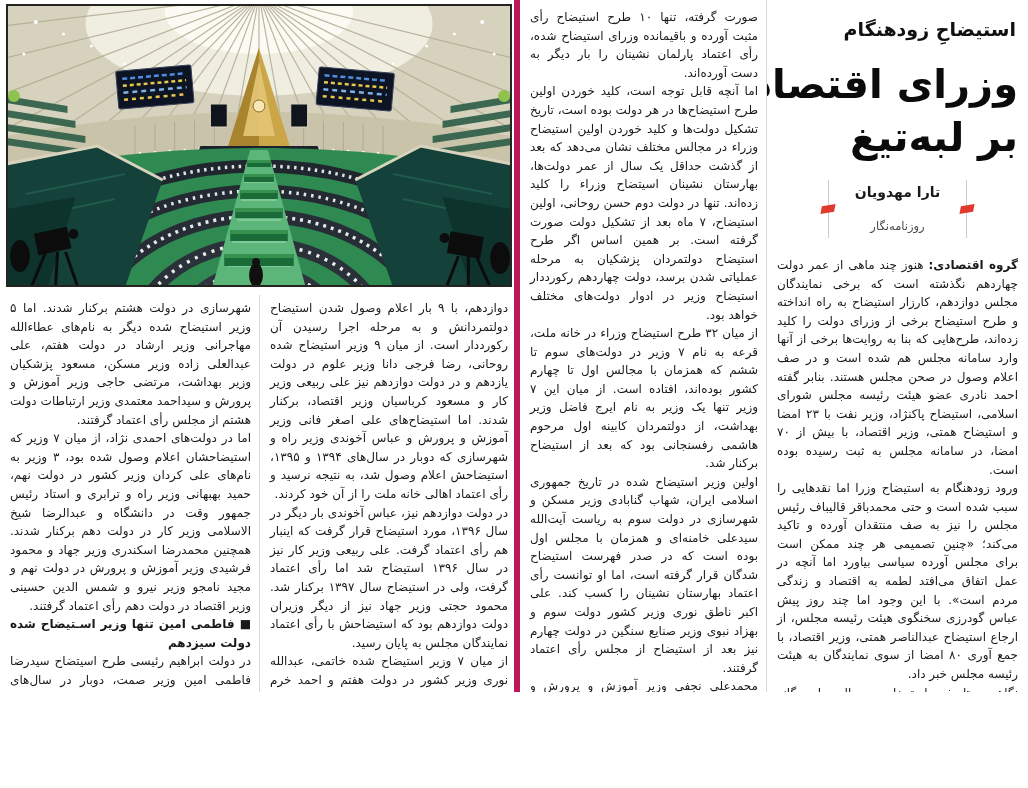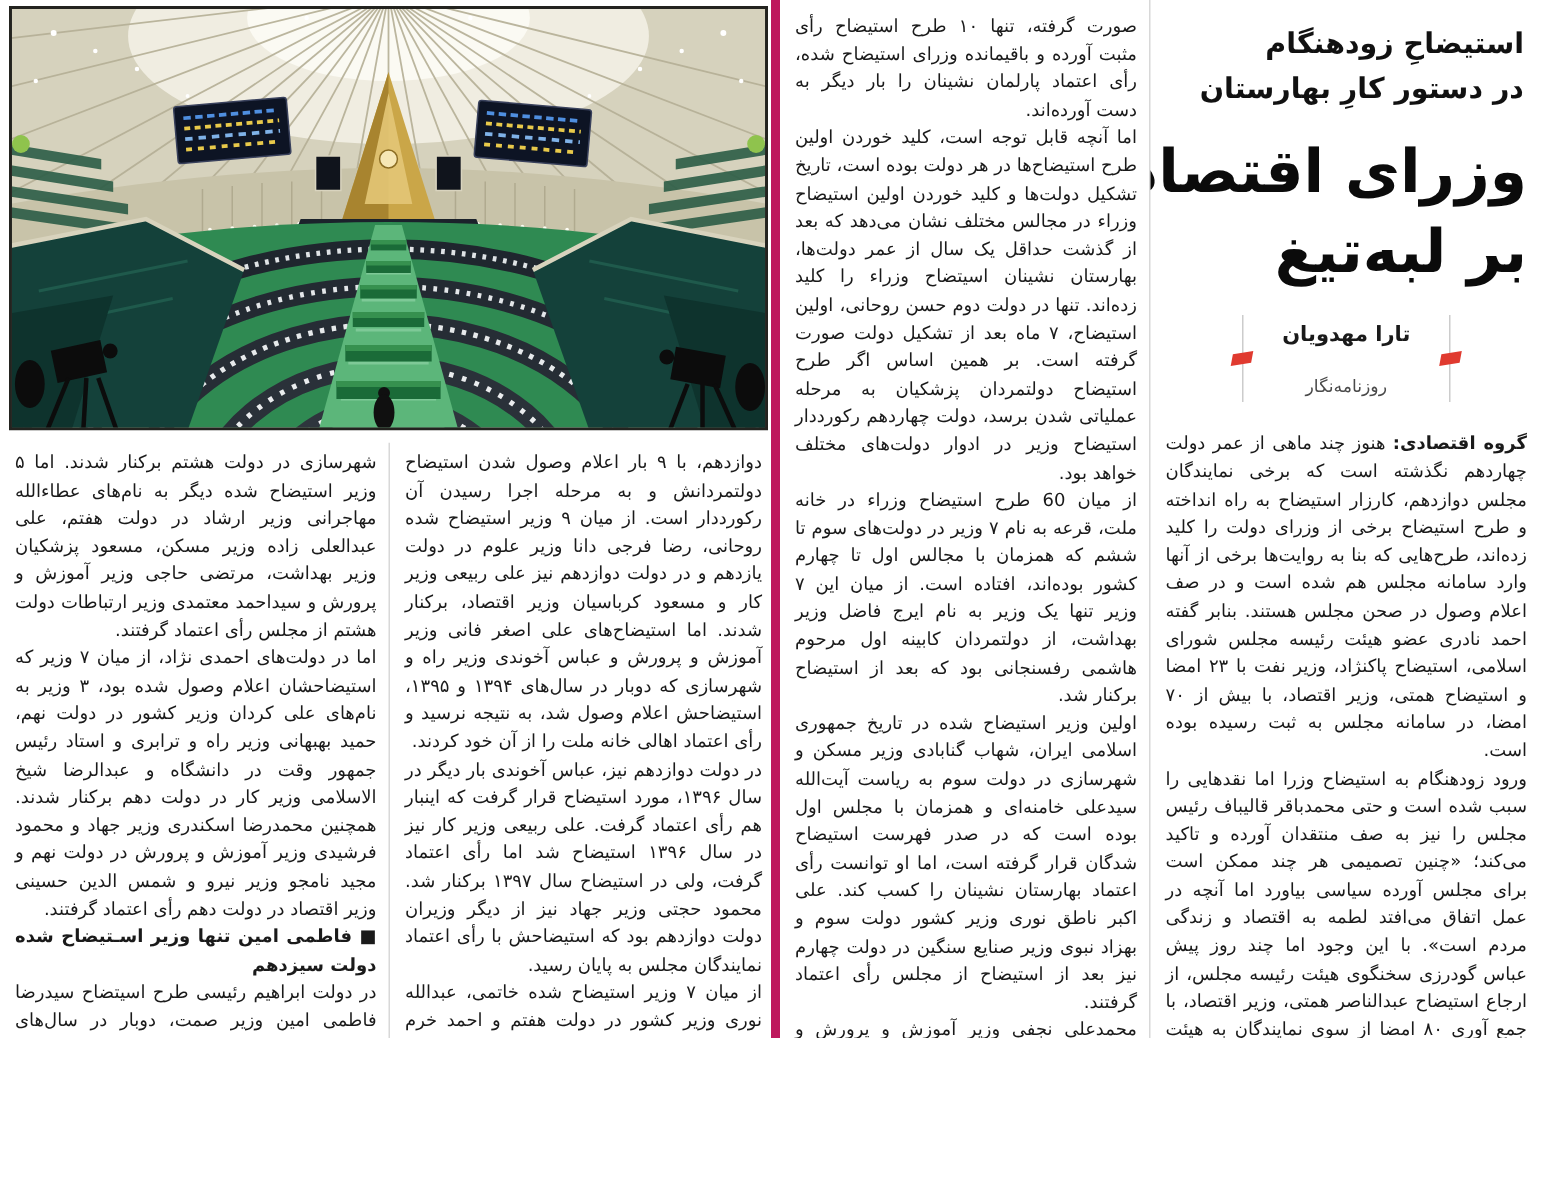--- a/index.html
+++ b/index.html
@@ -36,21 +36,20 @@
   .sub-col-left{width:50%;padding:4px 8px 0 4px;}
 </style>
 </head>
 <body>
 
 <div class="page">
 
   <div class="col col-right">
     <h3 class="kicker">
       <span class="kline">استیضاحِ زودهنگام</span>
-      <span class="kline">در دستور کارِ بهارستان</span>
     </h3>
     <h1 class="headline">
       <span class="hline">وزرای اقتصادی</span>
       <span class="hline">بر لبه‌تیغ</span>
     </h1>
     <div class="byline">
       <span class="deco">
           <span class="mark"></span>
         </span>
       <span class="byline-text">
@@ -67,21 +66,21 @@
           <p class="para">ورود زودهنگام به استیضاح وزرا اما نقدهایی را سبب شده است و حتی محمدباقر قالیباف رئیس مجلس را نیز به صف منتقدان آورده و تاکید می‌کند؛ «چنین تصمیمی هر چند ممکن است برای مجلس آورده سیاسی بیاورد اما آنچه در عمل اتفاق می‌افتد لطمه به اقتصاد و زندگی مردم است». با این وجود اما چند روز پیش عباس گودرزی سخنگوی هیئت رئیسه مجلس، از ارجاع استیضاح عبدالناصر همتی، وزیر اقتصاد، با جمع آوری ۸۰ امضا از سوی نمایندگان به هیئت رئیسه مجلس خبر داد.</p>
           <p class="para">نگاهی به تاریخچه استیضاح در مجالس یازده گانه کشور نشان می‌دهد که از میان ۳۲ طرح استیضاح</p>
         </div>
     </div>
   </div>
 
   <div class="col col-mid bodytext">
     <div>
         <p class="para">صورت گرفته، تنها ۱۰ طرح استیضاح رأی مثبت آورده و باقیمانده وزرای استیضاح شده، رأی اعتماد پارلمان نشینان را بار دیگر به دست آورده‌اند.</p>
         <p class="para">اما آنچه قابل توجه است، کلید خوردن اولین طرح استیضاح‌ها در هر دولت بوده است، تاریخ تشکیل دولت‌ها و کلید خوردن اولین استیضاح وزراء در مجالس مختلف نشان می‌دهد که بعد از گذشت حداقل یک سال از عمر دولت‌ها، بهارستان نشینان اسیتضاح وزراء را کلید زده‌اند. تنها در دولت دوم حسن روحانی، اولین استیضاح، ۷ ماه بعد از تشکیل دولت صورت گرفته است. بر همین اساس اگر طرح استیضاح دولتمردان پزشکیان به مرحله عملیاتی شدن برسد، دولت چهاردهم رکورددار استیضاح وزیر در ادوار دولت‌های مختلف خواهد بود.</p>
-        <p class="para">از میان 60 طرح استیضاح وزراء در خانه ملت، قرعه به نام ۷ وزیر در دولت‌های سوم تا ششم که همزمان با مجالس اول تا چهارم کشور بوده‌اند، افتاده است. از میان این ۷ وزیر تنها یک وزیر به نام ایرج فاضل وزیر بهداشت، از دولتمردان کابینه اول مرحوم هاشمی رفسنجانی بود که بعد از استیضاح برکنار شد.</p>
+        <p class="para">از میان ۳۲ طرح استیضاح وزراء در خانه ملت، قرعه به نام ۷ وزیر در دولت‌های سوم تا ششم که همزمان با مجالس اول تا چهارم کشور بوده‌اند، افتاده است. از میان این ۷ وزیر تنها یک وزیر به نام ایرج فاضل وزیر بهداشت، از دولتمردان کابینه اول مرحوم هاشمی رفسنجانی بود که بعد از استیضاح برکنار شد.</p>
         <p class="para">اولین وزیر استیضاح شده در تاریخ جمهوری اسلامی ایران، شهاب گنابادی وزیر مسکن و شهرسازی در دولت سوم به ریاست آیت‌الله سیدعلی خامنه‌ای و همزمان با مجلس اول بوده است که در صدر فهرست استیضاح شدگان قرار گرفته است، اما او توانست رأی اعتماد بهارستان نشینان را کسب کند. علی اکبر ناطق نوری وزیر کشور دولت سوم و بهزاد نبوی وزیر صنایع سنگین در دولت چهارم نیز بعد از استیضاح از مجلس رأی اعتماد گرفتند.</p>
         <p class="para">محمدعلی نجفی وزیر آموزش و پرورش و محمد سعیدی کیا وزیر راه و ترابری در دولت پنجم و حسین محلوجی وزیر معادن و فلزات در دولت ششم استیضاحشان به نتیجه نرسید و رأی نمایندگان را به دست آوردند.</p>
       </div>
     <p class="para subhead">■ دو دولت حسن چهاردهم رکورددار شد</p>
     <p class="para">حسن روحانی رئیس دولت‌های یازدهم و</p>
   </div>
 
   <div class="col col-left">
     <div class="photo-wrap">
       <svg viewBox="0 0 510 283" preserveAspectRatio="none">

